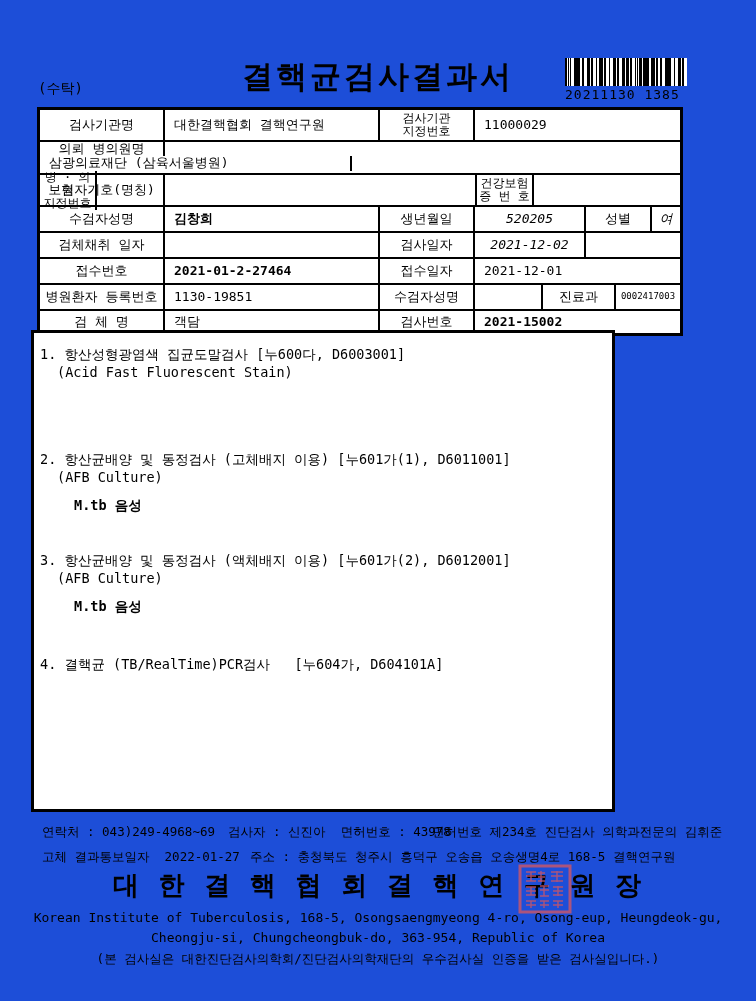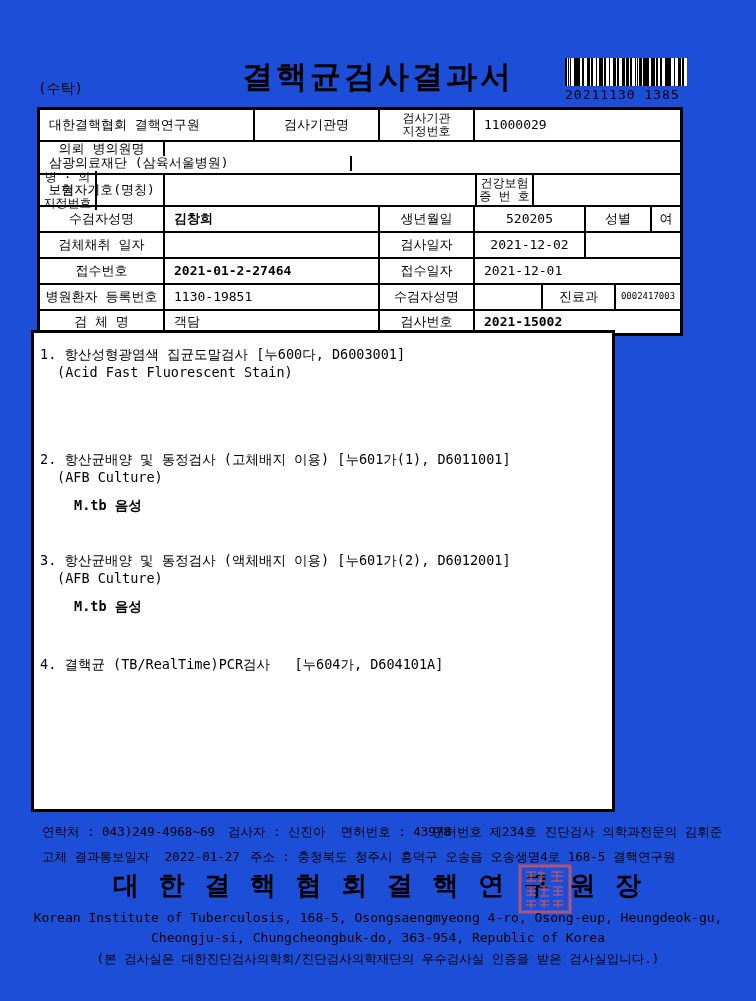--- a/index.html
+++ b/index.html
@@ -31,21 +31,21 @@
   .trow{display:flex;align-items:stretch;}
   .trow:not(:last-child){border-bottom:2px solid #000;}
   .tcell{
     box-sizing:border-box;display:flex;align-items:center;
     font-size:13px;line-height:1.1;overflow:hidden;
   }
   .tcell:not(:last-child){border-right:2px solid #000;}
   .tcell.last{flex:1;}
   .lbl{justify-content:center;text-align:center;}
   .val{justify-content:flex-start;padding-left:9px;}
-  .cv{justify-content:center;text-align:center;}
+  .cv{justify-content:center;text-align:center;font-style:italic;}
   .b{font-weight:bold;}
   .ml{white-space:pre-line;font-size:12px;justify-content:center;text-align:center;}
   .tiny{font-size:9px;justify-content:center;}
   .h30{height:30px;} .h31{height:31px;flex-direction:column;} .h24{height:24px;} .h22{height:22px;}
   .w125{width:125px;flex:none;} .w215{width:215px;flex:none;} .w95{width:95px;flex:none;}
   .w312{width:312px;flex:none;} .w61{width:57px;flex:none;} .w111{width:111px;flex:none;}
   .w42{width:66px;flex:none;} .w68{width:68px;flex:none;} .w73{width:73px;flex:none;}
   
   .results-box{
     position:absolute;left:31px;top:330px;width:584px;height:482px;
@@ -75,22 +75,22 @@
   <div class="doc-title">결핵균검사결과서</div>
 
   <div class="barcode-wrap">
     <div class="barcode-bars"></div>
     <div class="barcode-number">20211130 1385</div>
   </div>
 
   <div class="info-table">
 
     <div class="trow h30">
+      <div class="tcell lbl w125">검사기관명</div>
       <div class="tcell val w215">대한결핵협회 결핵연구원</div>
-      <div class="tcell lbl w125">검사기관명</div>
       <div class="tcell ml w95">검사기관
 지정번호</div>
       <div class="tcell val last">11000029</div>
     </div>
 
     <div class="trow h31">
       <div class="tcell lbl w125">의뢰 병의원명</div>
       <div class="tcell val w312">삼광의료재단 (삼육서울병원)</div>
       <div class="tcell ml w61">병 · 의원
 지정번호</div>

